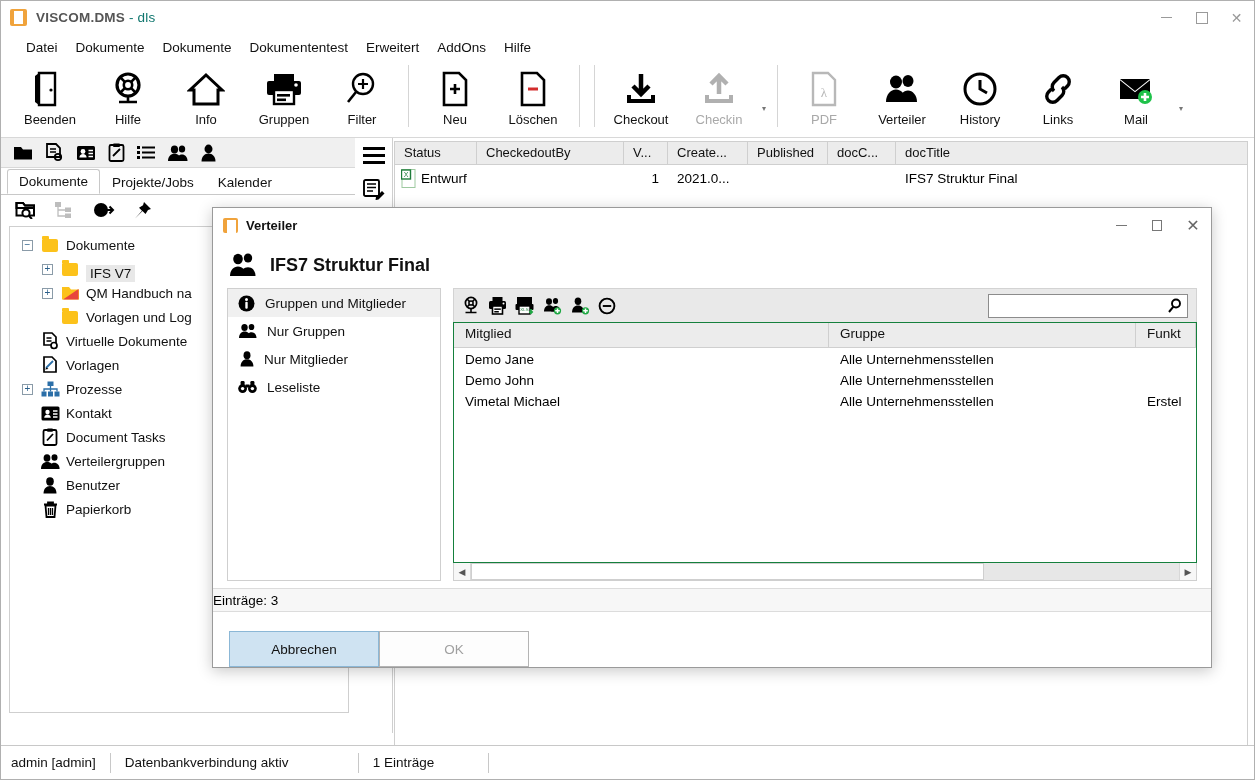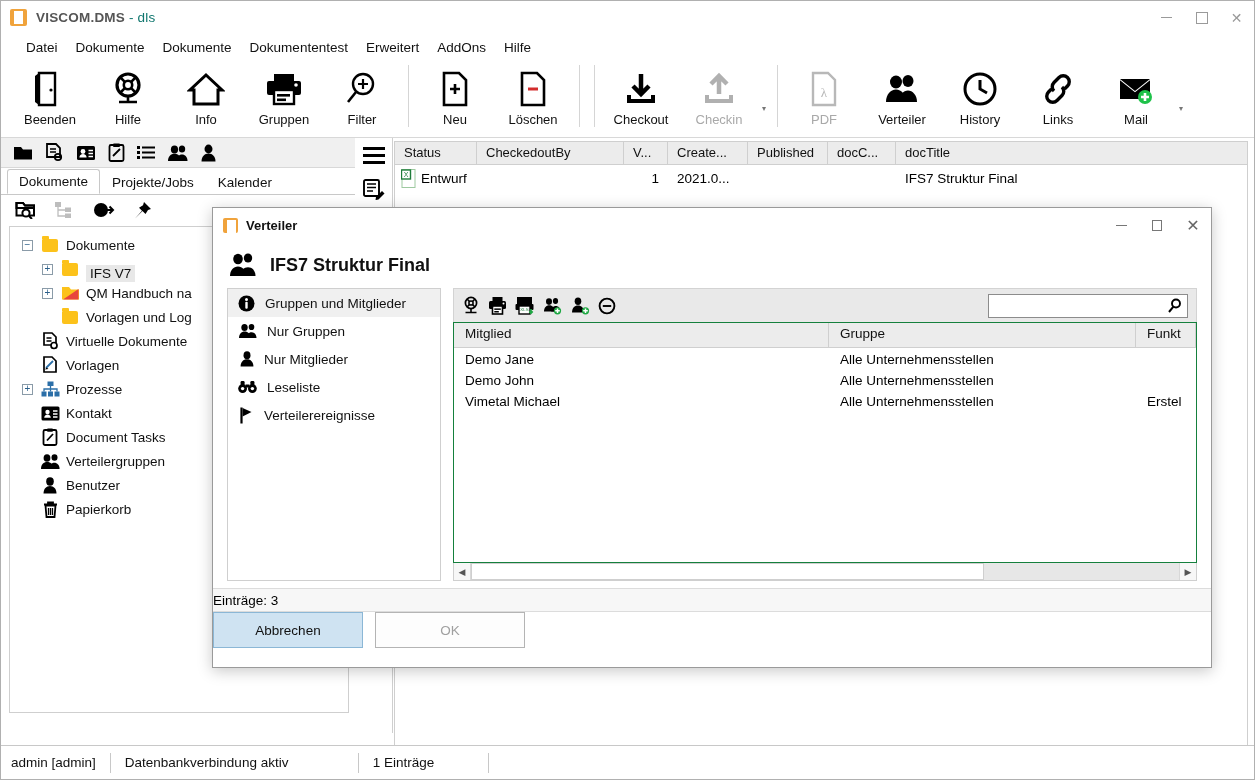--- a/index.html
+++ b/index.html
@@ -231,21 +231,21 @@
     display: flex; align-items: stretch; background: #f7f7f7;
   }
   .hs-arrow { width: 17px; display: flex; align-items: center; justify-content: center; border-right: 1px solid #d8d8d8; font-size: 9px; color: #555; background:#f7f7f7;}
   .hs-arrow.r { border-right: none; border-left: 1px solid #d8d8d8; }
   .hs-track { flex: 1; background: #e7e7e7; position: relative; }
   .hs-thumb { position: absolute; left: 0; top: 0; bottom: 0; width: 72.5%; background: #fff; border: 1px solid #cfcfcf; }
   .dlg-count {
     height: 24px; background: #f7f7f7; border-top: 1px solid #dcdcdc; border-bottom: 1px solid #dcdcdc;
     display: flex; align-items: center; font-size: 13.5px; margin-top: 7px;
   }
-  .dlg-buttons { height: 55px; display: flex; align-items: flex-start; padding-left: 0; gap: 12px; }
+  .dlg-buttons { height: 55px; display: flex; align-items: flex-end; padding-left: 16px; }
   .btn {
     width: 150px; height: 36px; font-size: 13.5px;
     display: flex; align-items: center; justify-content: center;
     border: 1px solid #b4b4b4; background: #fdfdfd; color: #111;
     font-family: "Liberation Sans", sans-serif;
   }
   .btn.primary { background: #cfe3f2; border-color: #8bb7d6; }
   .btn.disabled { color: #a0a0a0; background: #fdfdfd; }
 
   svg { display: block; }
@@ -787,29 +787,20 @@
                 <circle cx="4.6" cy="8.6" r="4.4" fill="#000"></circle>
                 <circle cx="14.4" cy="8.6" r="4.4" fill="#000"></circle>
                 <circle cx="4.6" cy="8.6" r="1.7" fill="#fff"></circle>
                 <circle cx="14.4" cy="8.6" r="1.7" fill="#fff"></circle>
                 <rect x="2.6" y="1" width="4" height="5" rx="1.2" fill="#000"></rect>
                 <rect x="12.4" y="1" width="4" height="5" rx="1.2" fill="#000"></rect>
                 <rect x="7.5" y="4.5" width="4" height="3" fill="#000"></rect>
               </svg>
           </span>
           <span>Leseliste</span>
-        </div>
-        <div class="nav-item">
-          <span style="padding-left:2px">
-            <svg width="14" height="17" viewBox="0 0 14 17">
-                <path d="M1.5 0.5 v16" stroke="#000" stroke-width="2.2"></path>
-                <path d="M2.6 1 L11.5 5 L2.6 9.5 z" fill="#000"></path>
-              </svg>
-          </span>
-          <span>Verteilerereignisse</span>
         </div>
       </div>
 
       <div class="panel">
 
         <div class="panel-toolbar">
           <span>
             <svg width="18" height="19" viewBox="0 0 18 19">
                 <circle cx="9" cy="7" r="5.6" fill="none" stroke="#000" stroke-width="1.7"></circle>
                 <circle cx="9" cy="7" r="2.1" fill="none" stroke="#000" stroke-width="1.5"></circle>

